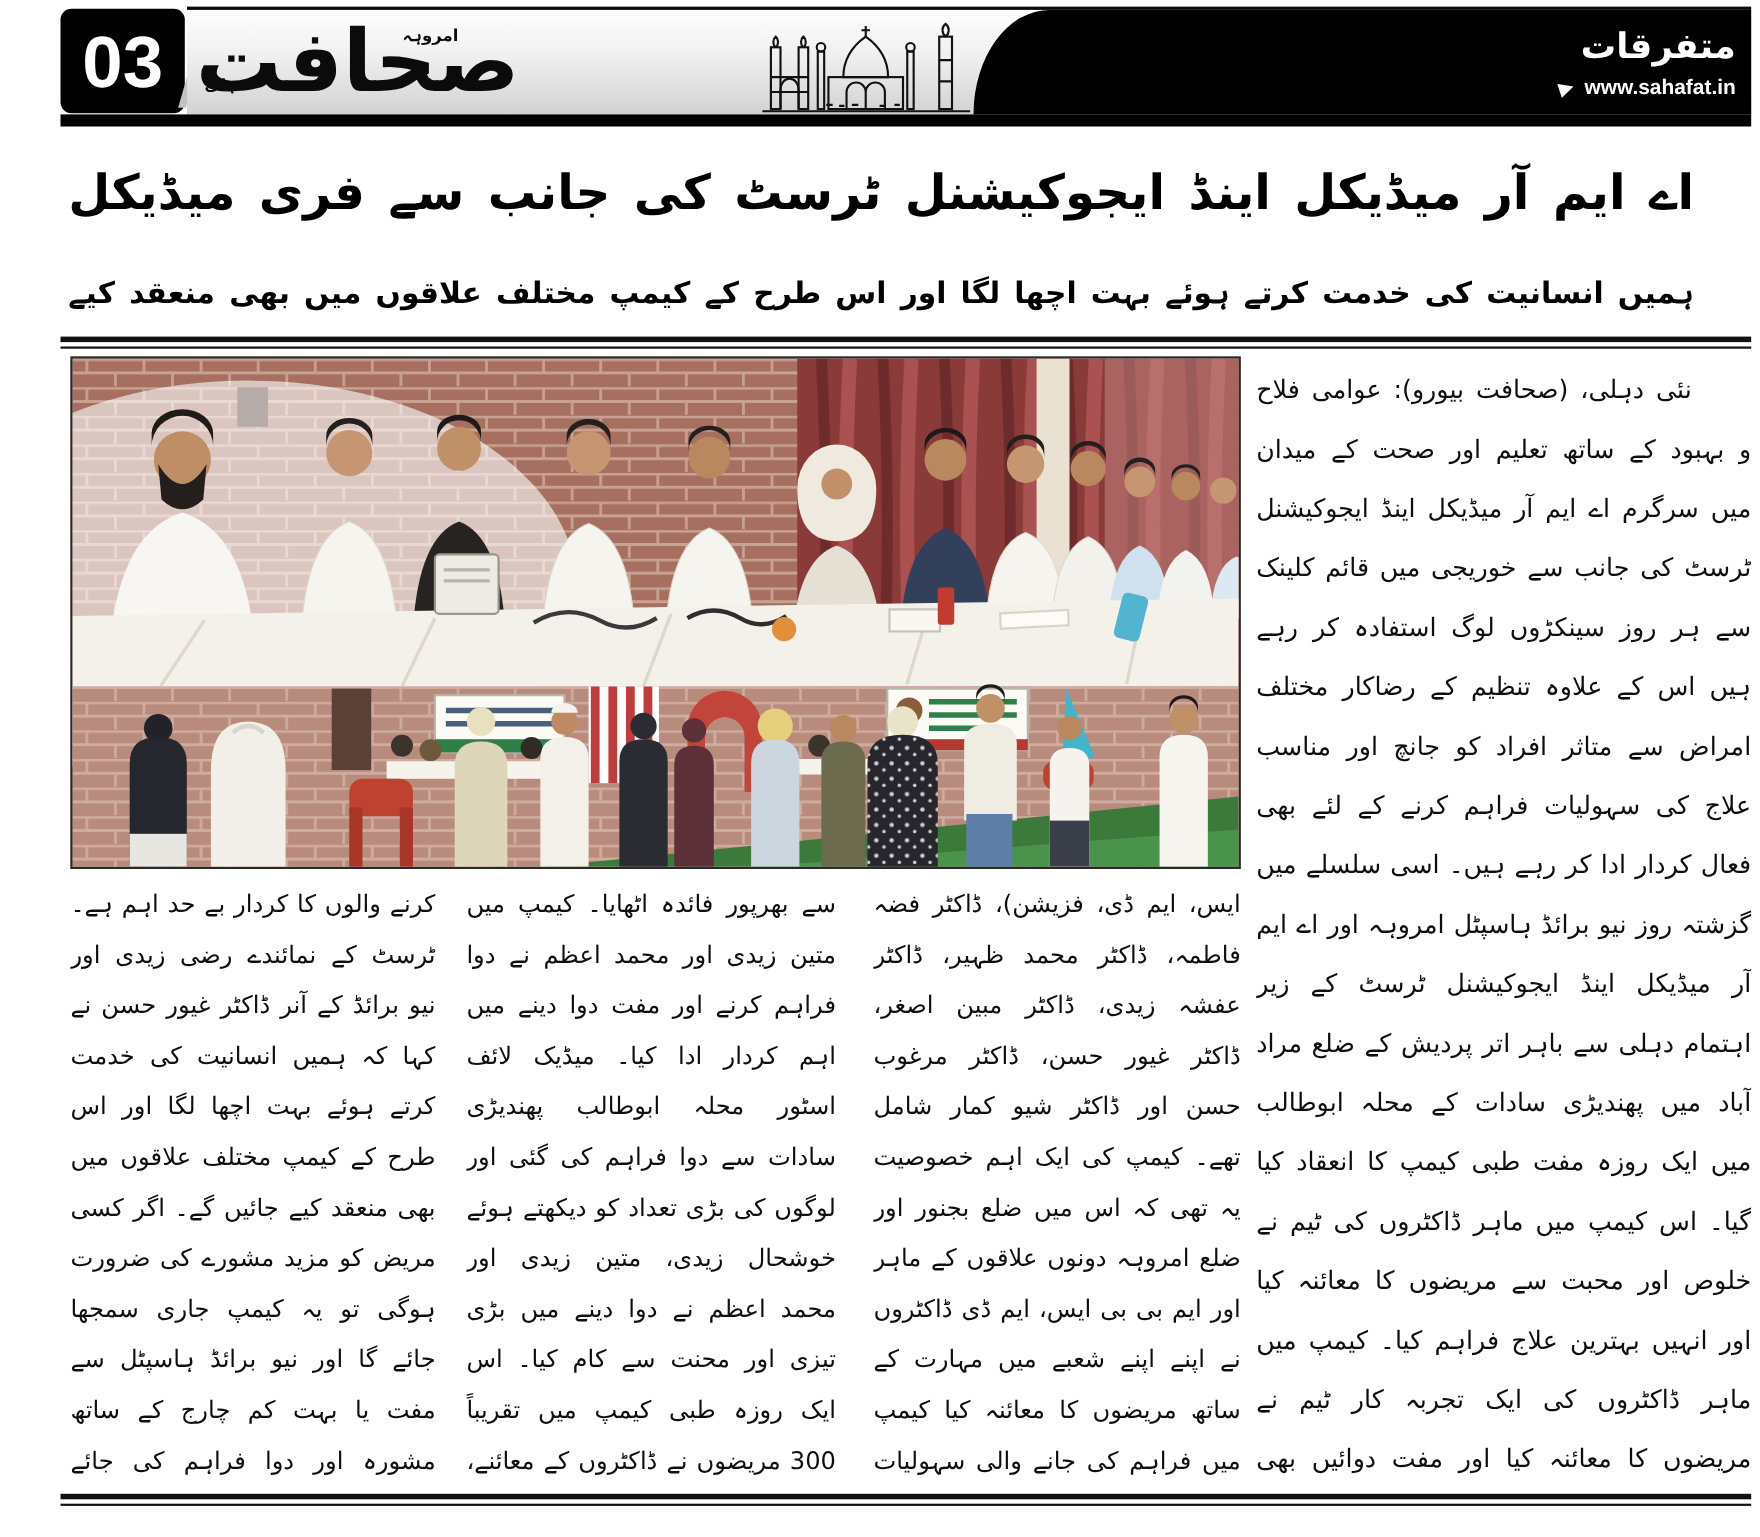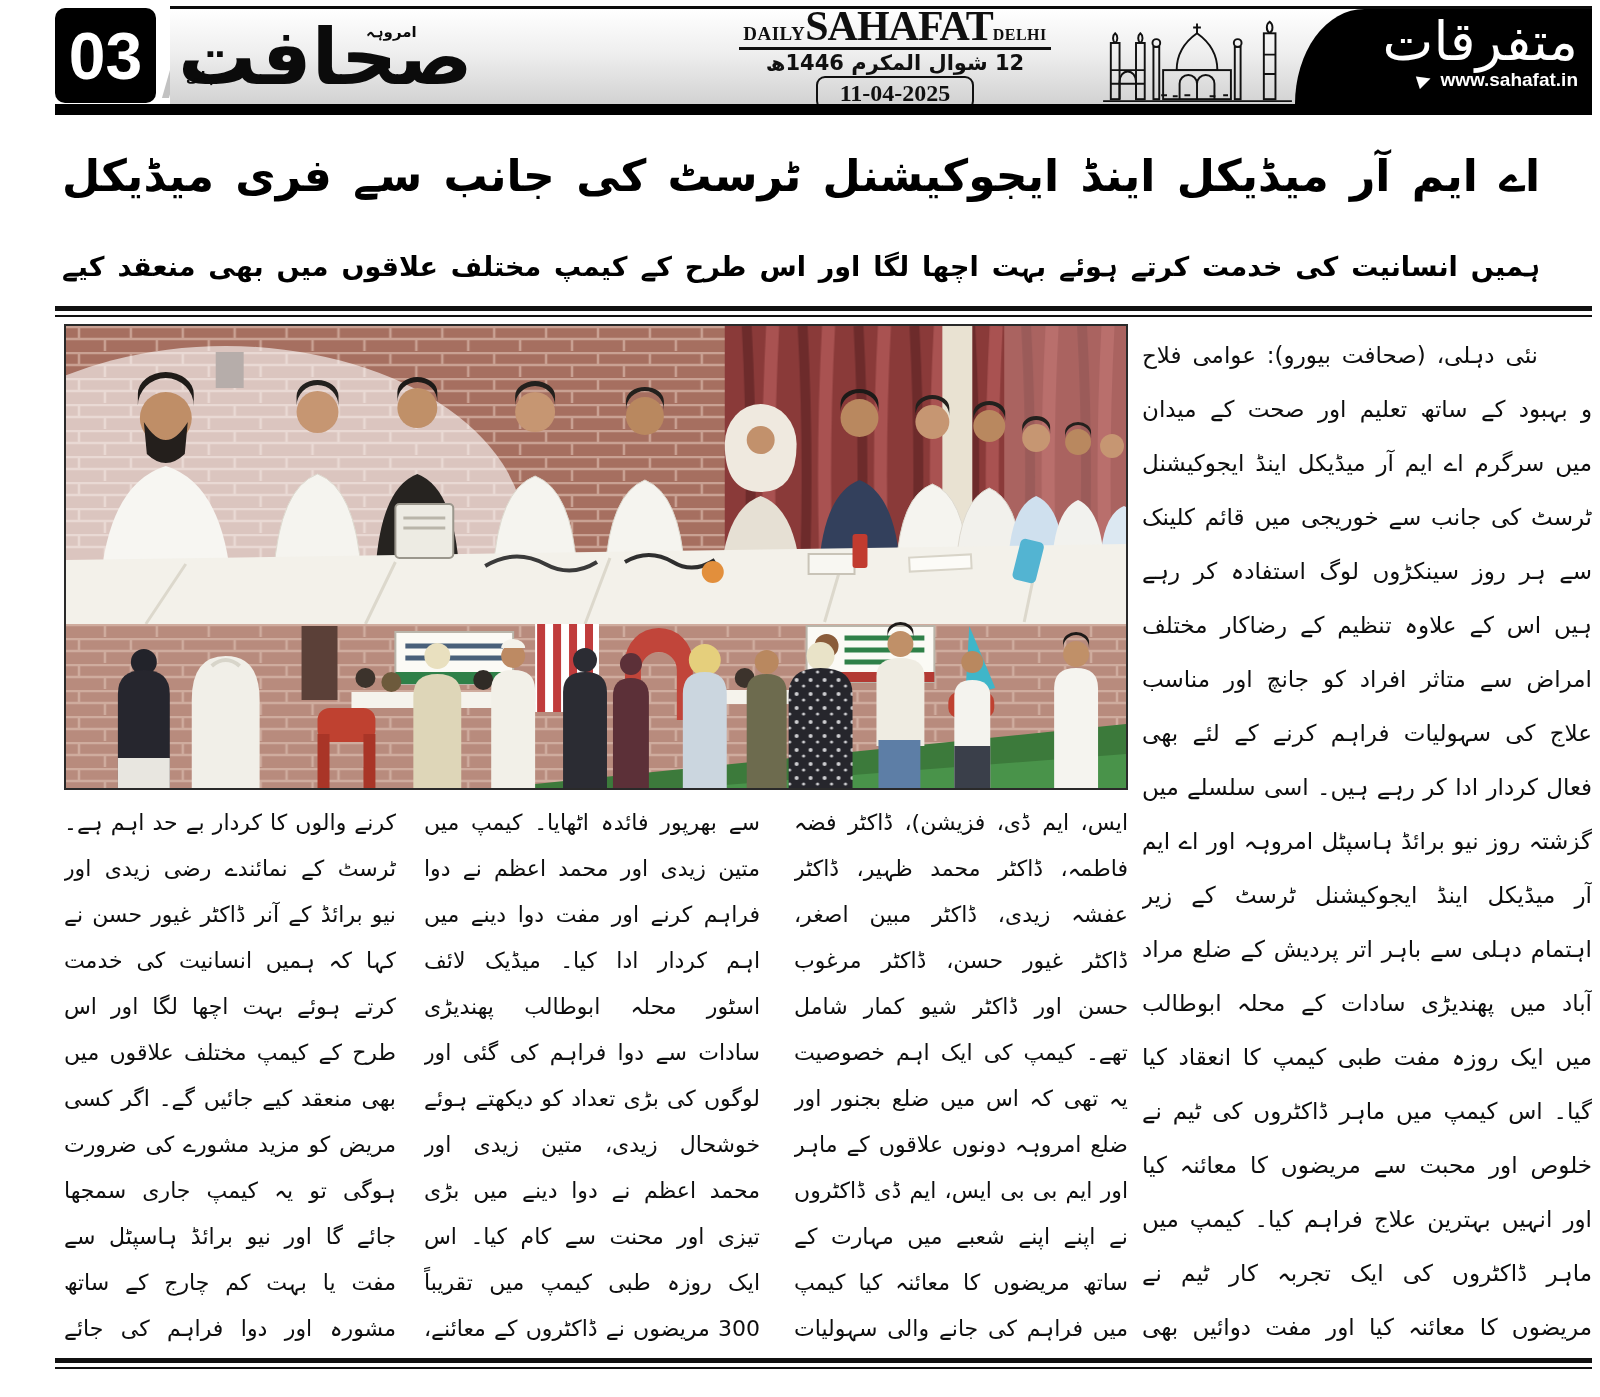--- a/index.html
+++ b/index.html
@@ -4,21 +4,21 @@
 <style>
   * { margin:0; padding:0; box-sizing:border-box; }
   html,body { background:#e9e9e9; }
   .page {
     position:relative; width:1600px; height:1397px; margin:0 auto;
     background:#ffffff; color:#141414;
     font-family:"DejaVu Sans", sans-serif; overflow:hidden;
   }
   
   .badge {
-    position:absolute; left:55px; top:8px; width:101px; height:95px;
+    position:absolute; left:55px; top:8px; width:113px; height:95px;
     background:#000; border-radius:10px; color:#fff;
     display:flex; align-items:center; justify-content:center;
     font-family:"Liberation Sans", sans-serif; font-weight:bold; font-size:66px;
   }
   .swoosh {
     position:absolute; left:174px; top:14px; height:84px; width:14px;
     border-left:7px solid #c2c2c2; transform:skewX(-16deg);
   }
   .header-band {
     position:absolute; left:170px; top:6px; width:1422px; height:98px;
@@ -57,21 +57,21 @@
     color:#101010; line-height:30px;
   }
   .monuments { width:195px; display:flex; align-items:flex-end; }
   .monuments svg { width:100%; height:92px; }
   .section-box {
     position:relative; flex:1; background:#000; color:#fff;
     border-top-left-radius:70px 96px;
     display:flex; flex-direction:column; align-items:flex-end;
     justify-content:center; padding:2px 14px 4px 0; gap:2px; overflow:hidden;
   }
-  .section-title { font-size:54px; line-height:46px; font-weight:400; direction:rtl; }
+  .section-title { font-size:32px; line-height:46px; font-weight:700; direction:rtl; }
   .site-line { display:flex; align-items:center; gap:6px; font-family:"Liberation Sans", sans-serif; }
   .arrow-ic { color:#fff; font-size:22px; transform:rotate(-18deg); display:inline-block; }
   .website { font-size:19px; font-weight:bold; color:#fff; }
   .header-underbar { position:absolute; left:55px; top:104px; width:1537px; height:11px; background:#000; }
   
   .headline {
     position:absolute; left:62px; top:126px; width:1478px; height:108px;
     direction:rtl; text-align:justify; text-align-last:justify;
     font-size:44px; line-height:100px; font-weight:900; color:#000; overflow:hidden;
   }
@@ -113,29 +113,20 @@
   </div>
   <div class="swoosh"></div>
 
   <div class="header-band">
     <div class="masthead">
       <div class="masthead-title">صحافت</div>
       <div class="masthead-daily">امروہہ</div>
       <div class="masthead-city">دہلی</div>
     </div>
 
-    <div class="logo-zone">
-      <div class="logo-line">
-        <span class="logo-daily">DAILY</span>
-        <span class="logo-name">SAHAFAT</span>
-        <span class="logo-city">DELHI</span>
-      </div>
-      <div class="hijri">12 شوال المکرم 1446ھ</div>
-      <div class="date-box">11-04-2025</div>
-    </div>
 
     <div class="monuments">
       <svg viewBox="0 0 195 95">
         <g stroke="#111" fill="none" stroke-width="2">
 
           <rect x="8" y="32" width="9" height="58"></rect>
           <rect x="34" y="32" width="9" height="58"></rect>
           <path d="M8 60 h35 M8 74 h35"></path>
           <path d="M12.5 32 a5 6 0 0 1 0 -10 a5 6 0 0 1 0 10 M38.5 32 a5 6 0 0 1 0 -10 a5 6 0 0 1 0 10"></path>
           <path d="M17 90 v-18 a8 10 0 0 1 17 0 v18"></path>

